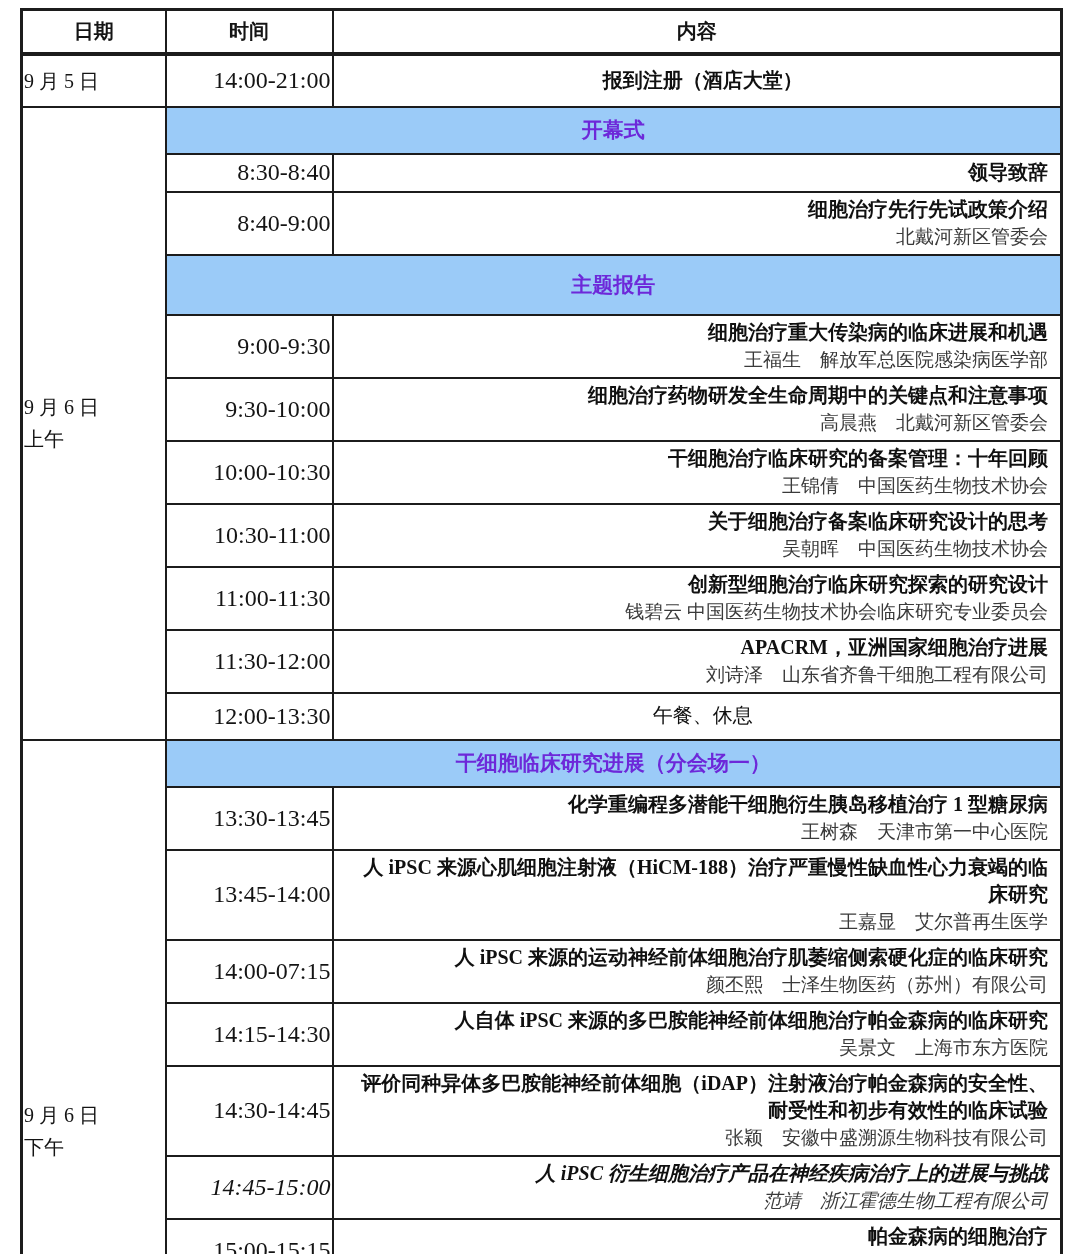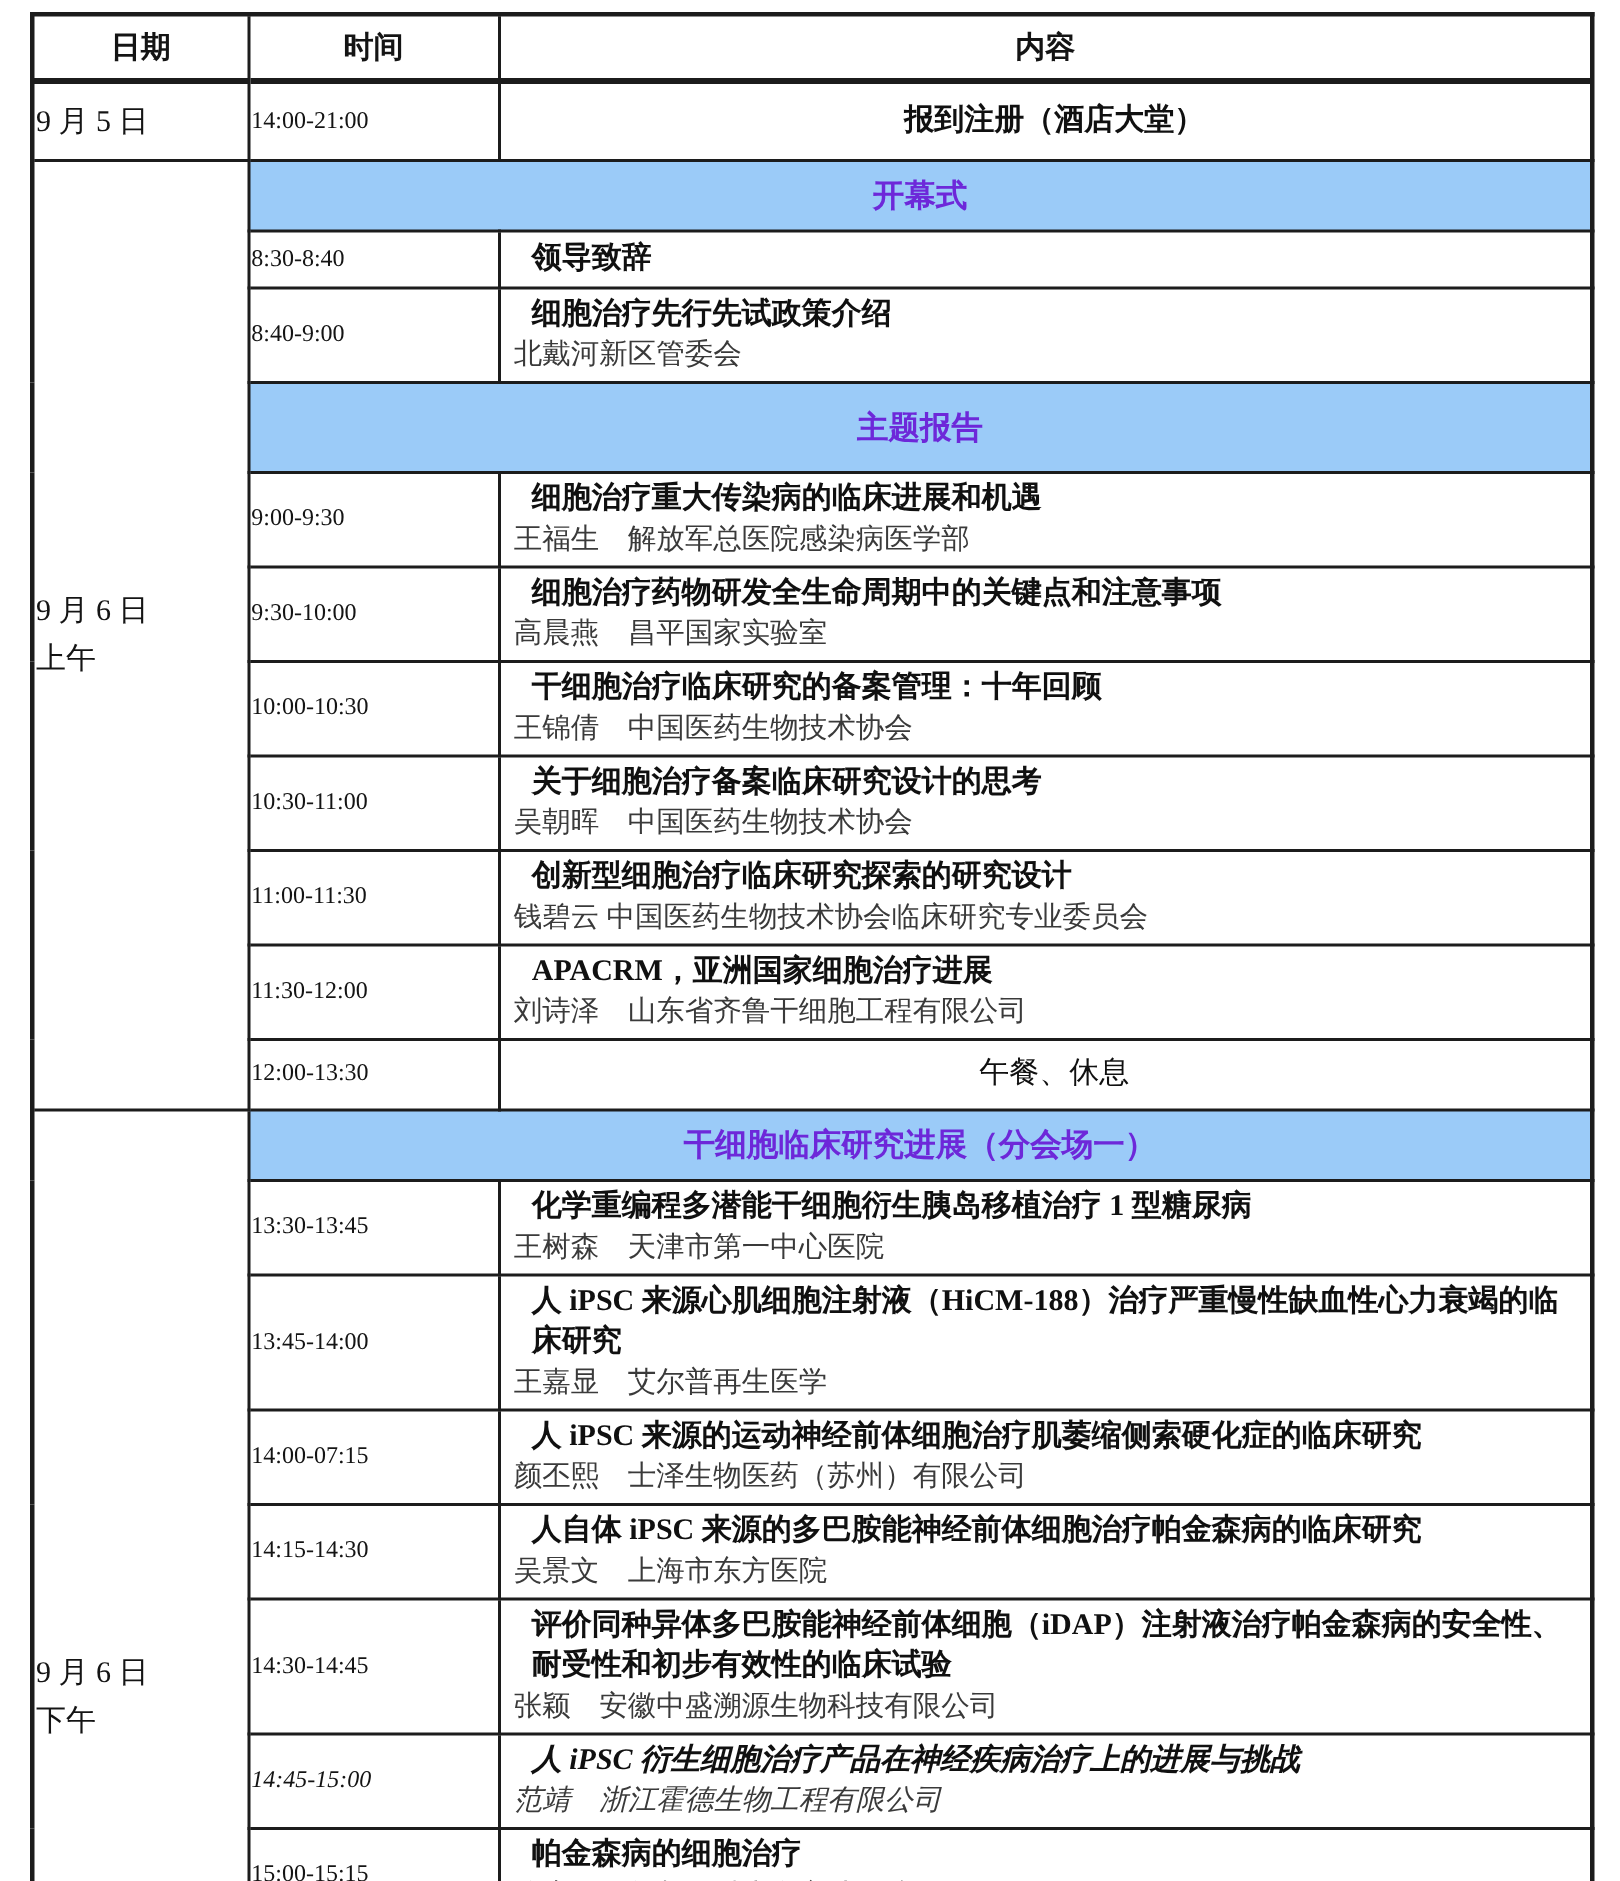--- a/index.html
+++ b/index.html
@@ -45,29 +45,30 @@
   td.date-cell{
     vertical-align:middle;
     font-size:20px;
     line-height:32px;
   }
   td.date-cell.bottom{
     vertical-align:top;
     padding-top:358px;
   }
   td.time-cell{
-    text-align:left;
-    vertical-align:middle;
-    font-size:16px;
+    text-align:right;
+    vertical-align:middle;
+    font-size:24px;
     white-space:nowrap;
   }
   td.content-cell{
     vertical-align:middle;
     padding:3px 12px 4px 9px;
     font-size:20px;
+    text-align:right;
   }
   td.content-cell.center-content{
     text-align:center;
     padding-left:0;padding-right:0;
   }
   td.section-cell{
     background:var(--accent);
     text-align:center;
     vertical-align:middle;
     font-size:21px;
@@ -143,21 +144,21 @@
           <td class="time-cell">9:00-9:30</td>
           <td class="content-cell">
             <div class="title">细胞治疗重大传染病的临床进展和机遇</div>
             <div class="speaker">王福生　解放军总医院感染病医学部</div>
           </td>
         </tr>
         <tr style="height: 58px;">
           <td class="time-cell">9:30-10:00</td>
           <td class="content-cell">
             <div class="title">细胞治疗药物研发全生命周期中的关键点和注意事项</div>
-            <div class="speaker">高晨燕　昌平国家实验室</div>
+            <div class="speaker">高晨燕　北戴河新区管委会</div>
           </td>
         </tr>
         <tr style="height: 58px;">
           <td class="time-cell">10:00-10:30</td>
           <td class="content-cell">
             <div class="title">干细胞治疗临床研究的备案管理：十年回顾</div>
             <div class="speaker">王锦倩　中国医药生物技术协会</div>
           </td>
         </tr>
         <tr style="height: 58px;">

